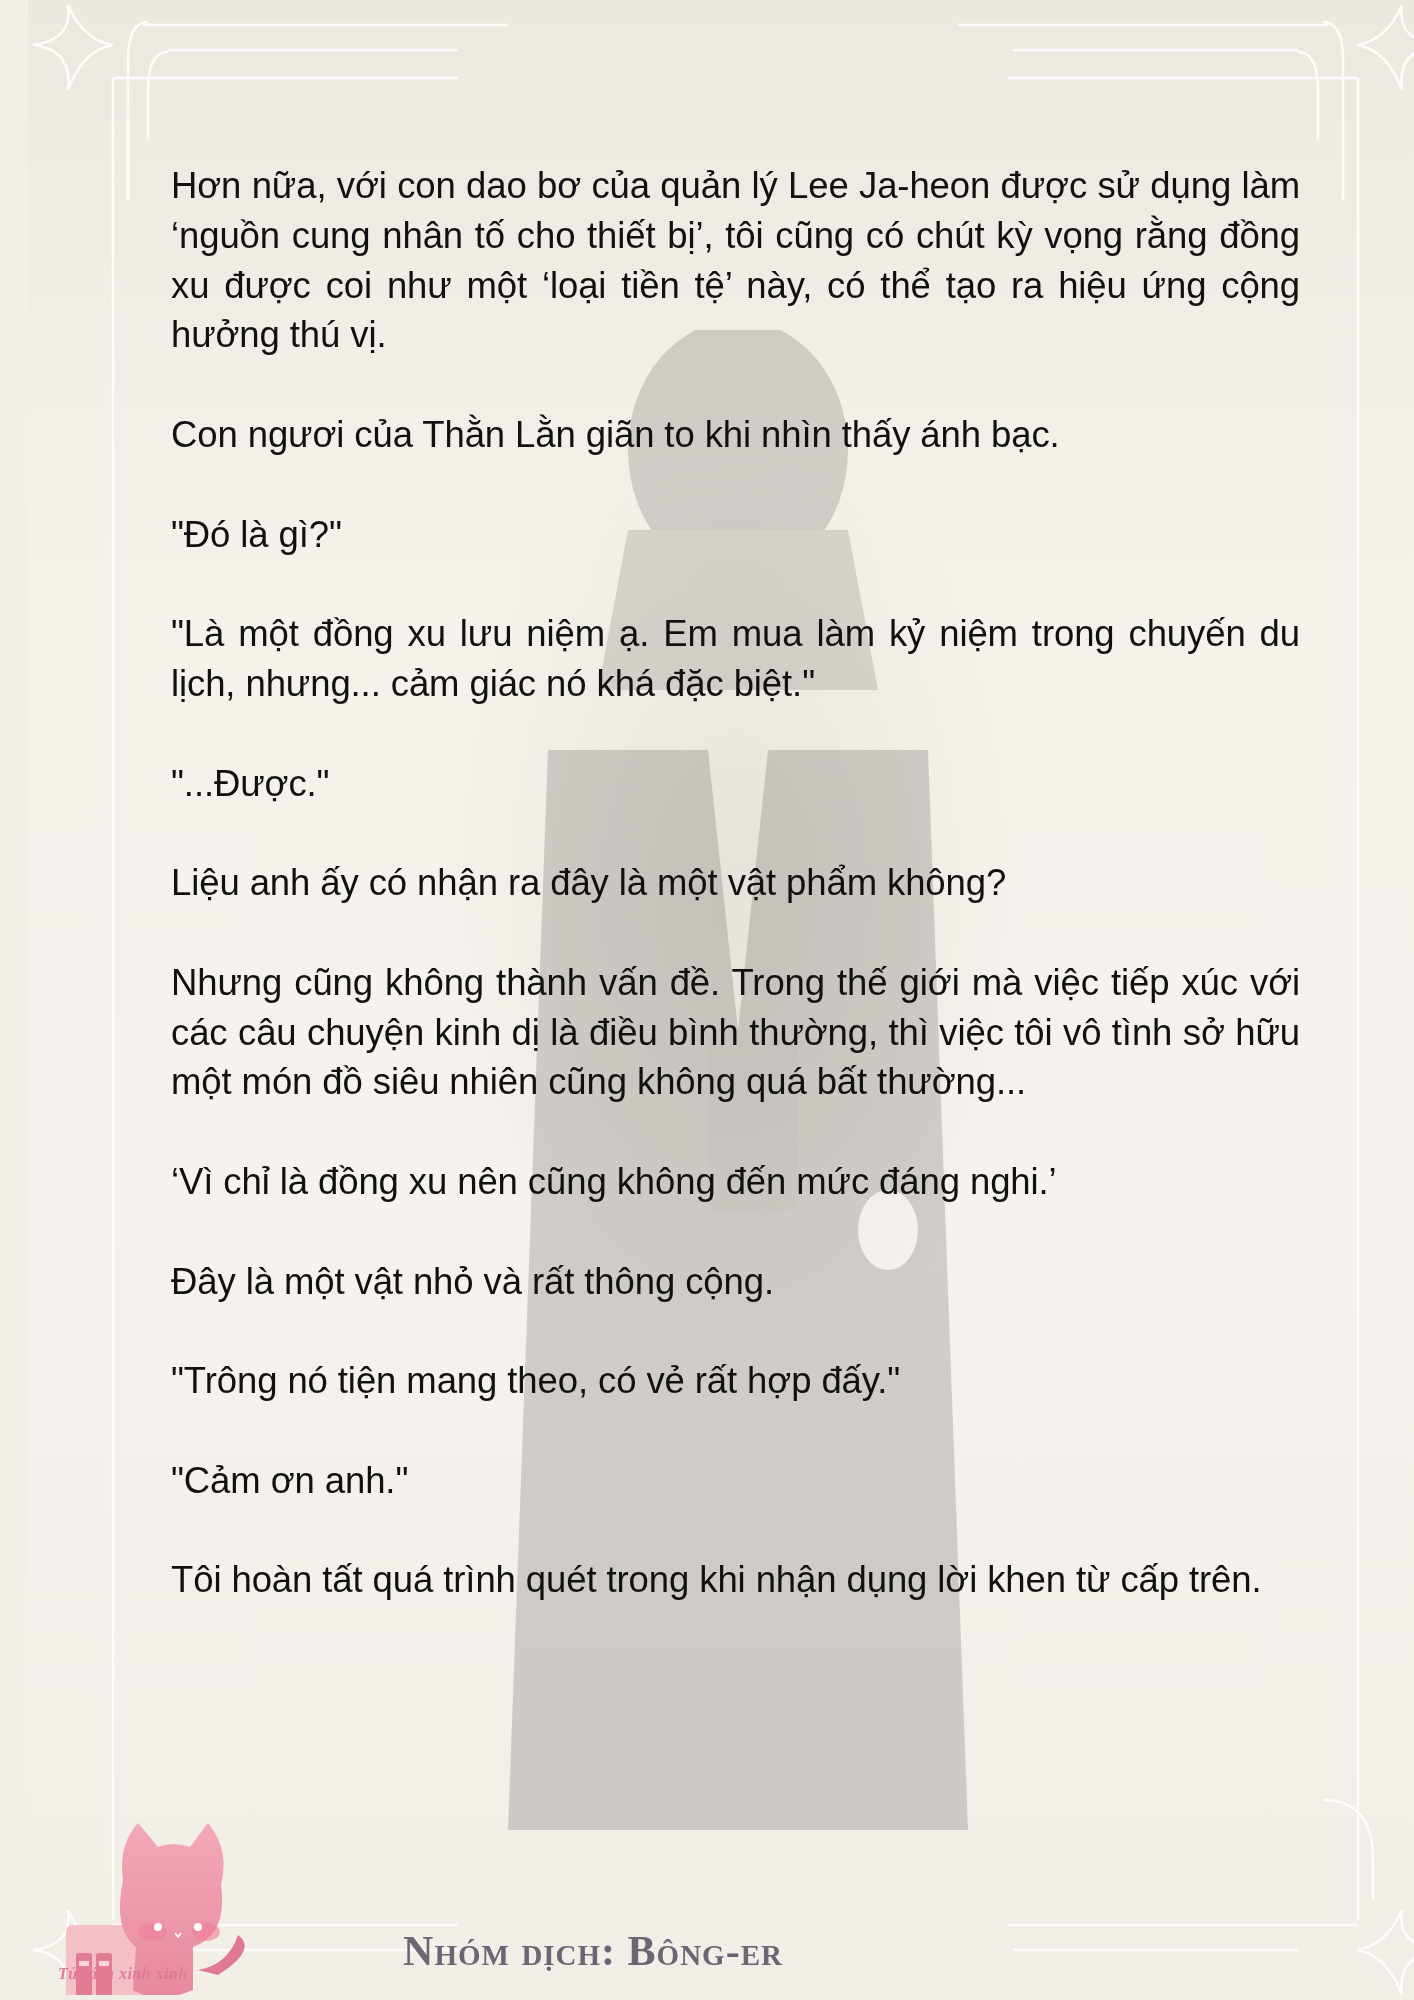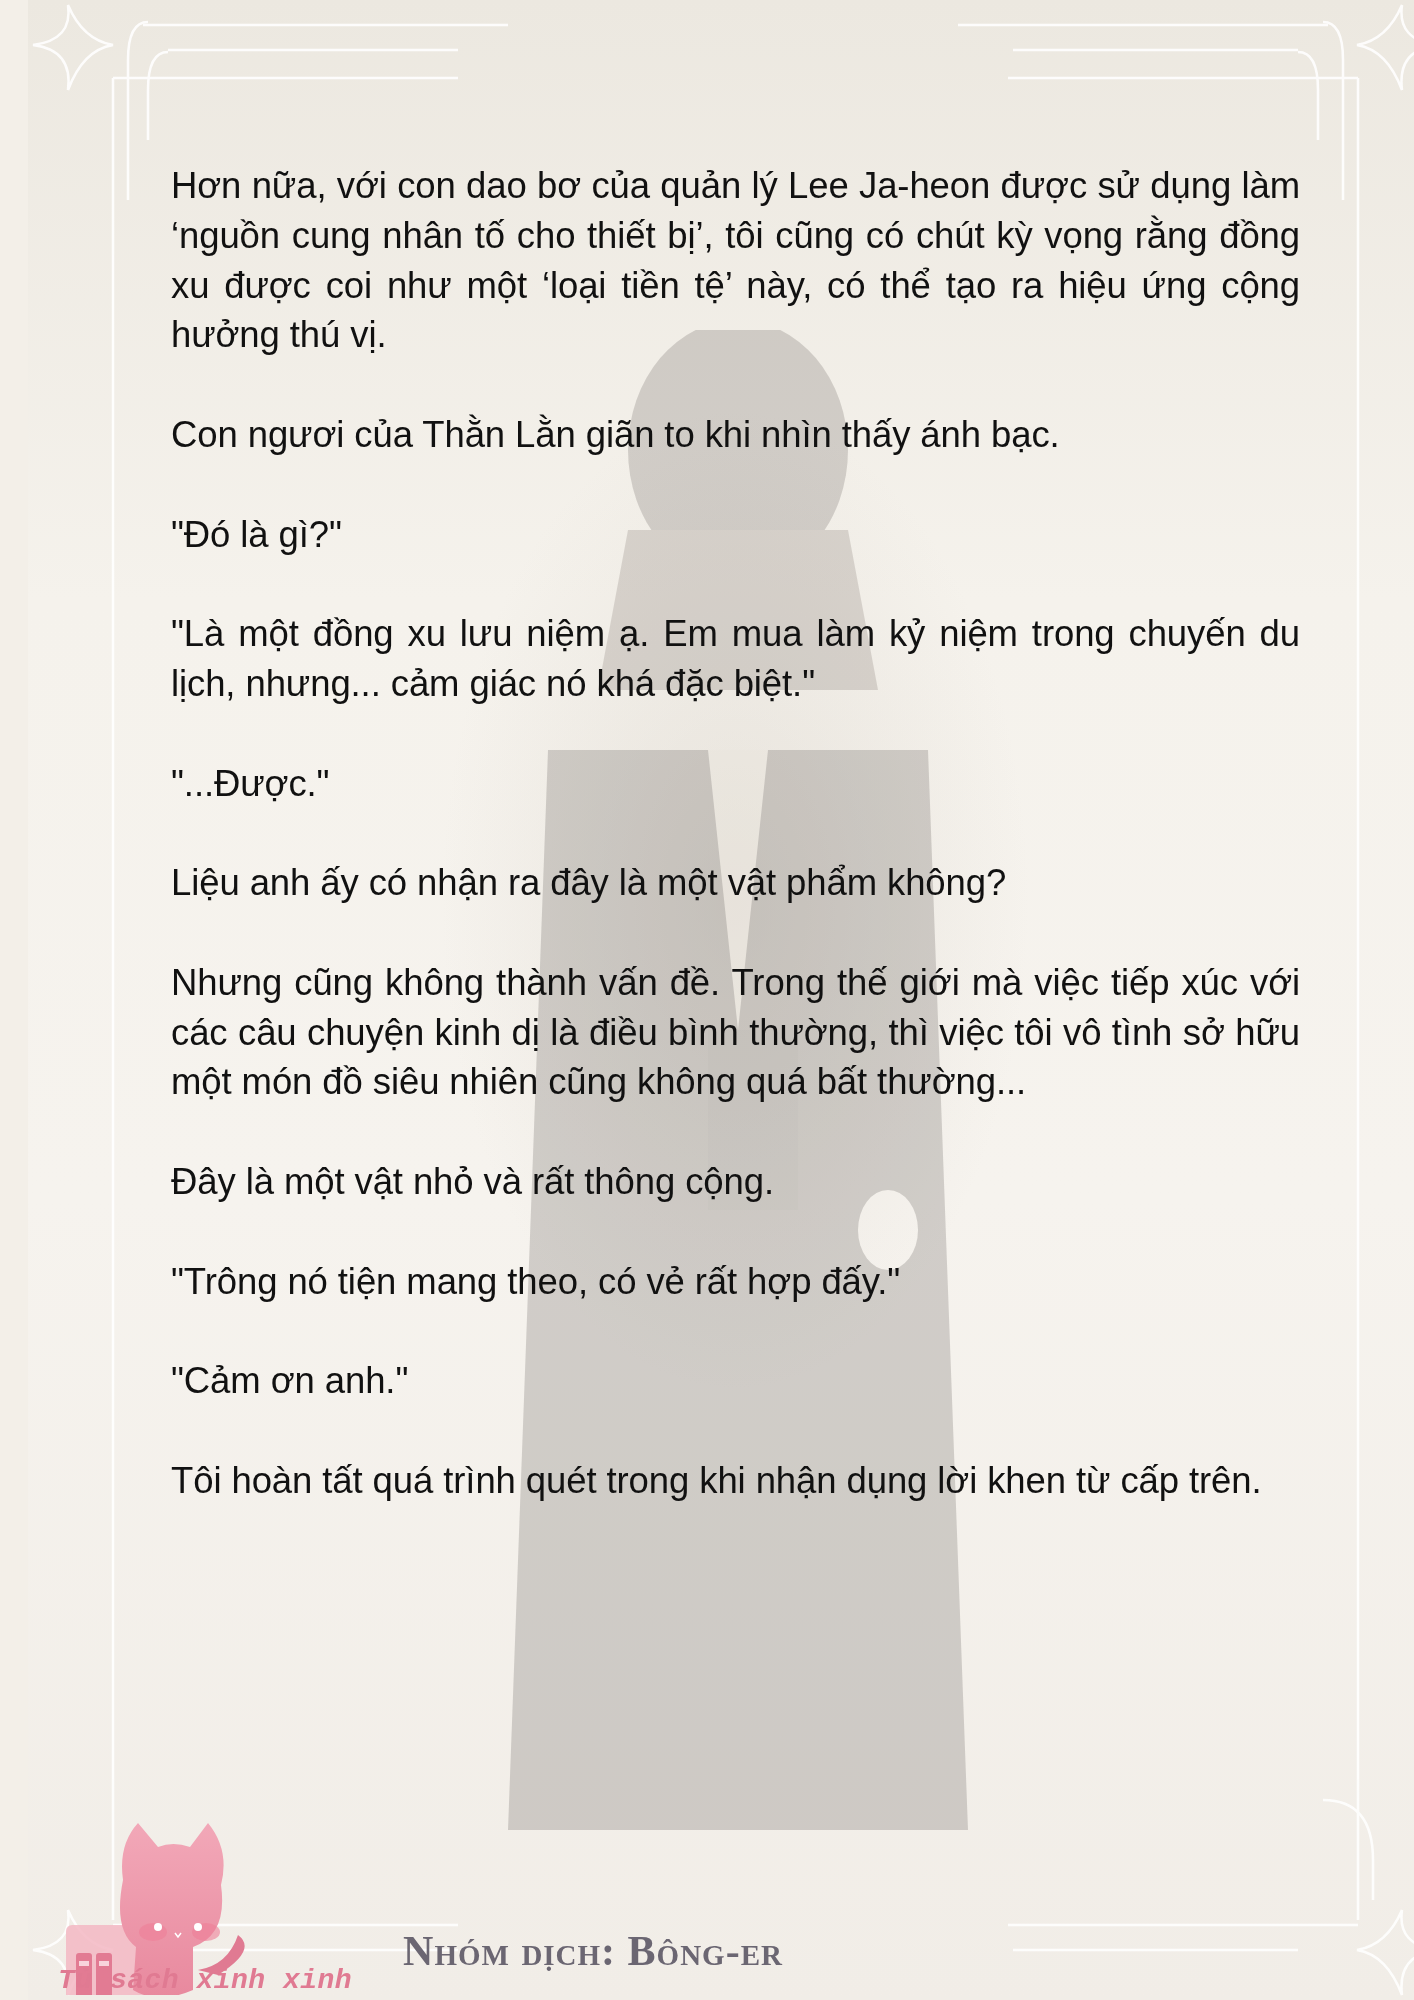--- a/index.html
+++ b/index.html
@@ -30,22 +30,22 @@
   .para {
     margin: 0 0 49.8px 0;
     text-align: justify;
     letter-spacing: -0.1px;
   }
   .logo {
     position: absolute; left: 30px; top: 1775px; width: 210px; height: 220px;
   }
   .logo-text {
     position: absolute; left: 30px; top: 1965px;
-    font-family: Liberation Mono, monospace; font-style: italic; font-weight: bold;
-    font-size: 28px; color: #e07a92; letter-spacing: 0.5px;
+    font-family: Liberation Serif, serif; font-style: italic; font-weight: bold;
+    font-size: 16px; color: #e07a92; letter-spacing: 0.5px;
   }
   .footer {
     position: absolute; left: 0; width: 1130px; top: 1927px;
     text-align: center;
     font-family: "Liberation Serif", serif;
     font-variant: small-caps;
     font-weight: bold;
     font-size: 42px; color: #6b6672; letter-spacing: 1px;
   }
 </style>
@@ -95,20 +95,21 @@
   </svg>
 
   <div class="content">
     <p class="para">Hơn nữa, với con dao bơ của quản lý Lee Ja-heon được sử dụng làm ‘nguồn cung nhân tố cho thiết bị’, tôi cũng có chút kỳ vọng rằng đồng xu được coi như một ‘loại tiền tệ’ này, có thể tạo ra hiệu ứng cộng hưởng thú vị.</p>
     <p class="para">Con ngươi của Thằn Lằn giãn to khi nhìn thấy ánh bạc.</p>
     <p class="para">"Đó là gì?"</p>
     <p class="para">"Là một đồng xu lưu niệm ạ. Em mua làm kỷ niệm trong chuyến du lịch, nhưng... cảm giác nó khá đặc biệt."</p>
     <p class="para">"...Được."</p>
     <p class="para">Liệu anh ấy có nhận ra đây là một vật phẩm không?</p>
     <p class="para">Nhưng cũng không thành vấn đề. Trong thế giới mà việc tiếp xúc với các câu chuyện kinh dị là điều bình thường, thì việc tôi vô tình sở hữu một món đồ siêu nhiên cũng không quá bất thường...</p>
+    <p class="para">‘Vì chỉ là đồng xu nên cũng không đến mức đáng nghi.’</p>
     <p class="para">Đây là một vật nhỏ và rất thông cộng.</p>
     <p class="para">"Trông nó tiện mang theo, có vẻ rất hợp đấy."</p>
     <p class="para">"Cảm ơn anh."</p>
     <p class="para">Tôi hoàn tất quá trình quét trong khi nhận dụng lời khen từ cấp trên.</p>
   </div>
 
   <svg class="logo" viewBox="0 0 210 220">
     <defs>
       <linearGradient id="catg" x1="0" y1="0" x2="0" y2="1">
         <stop offset="0" stop-color="#f2a8b8"></stop>

